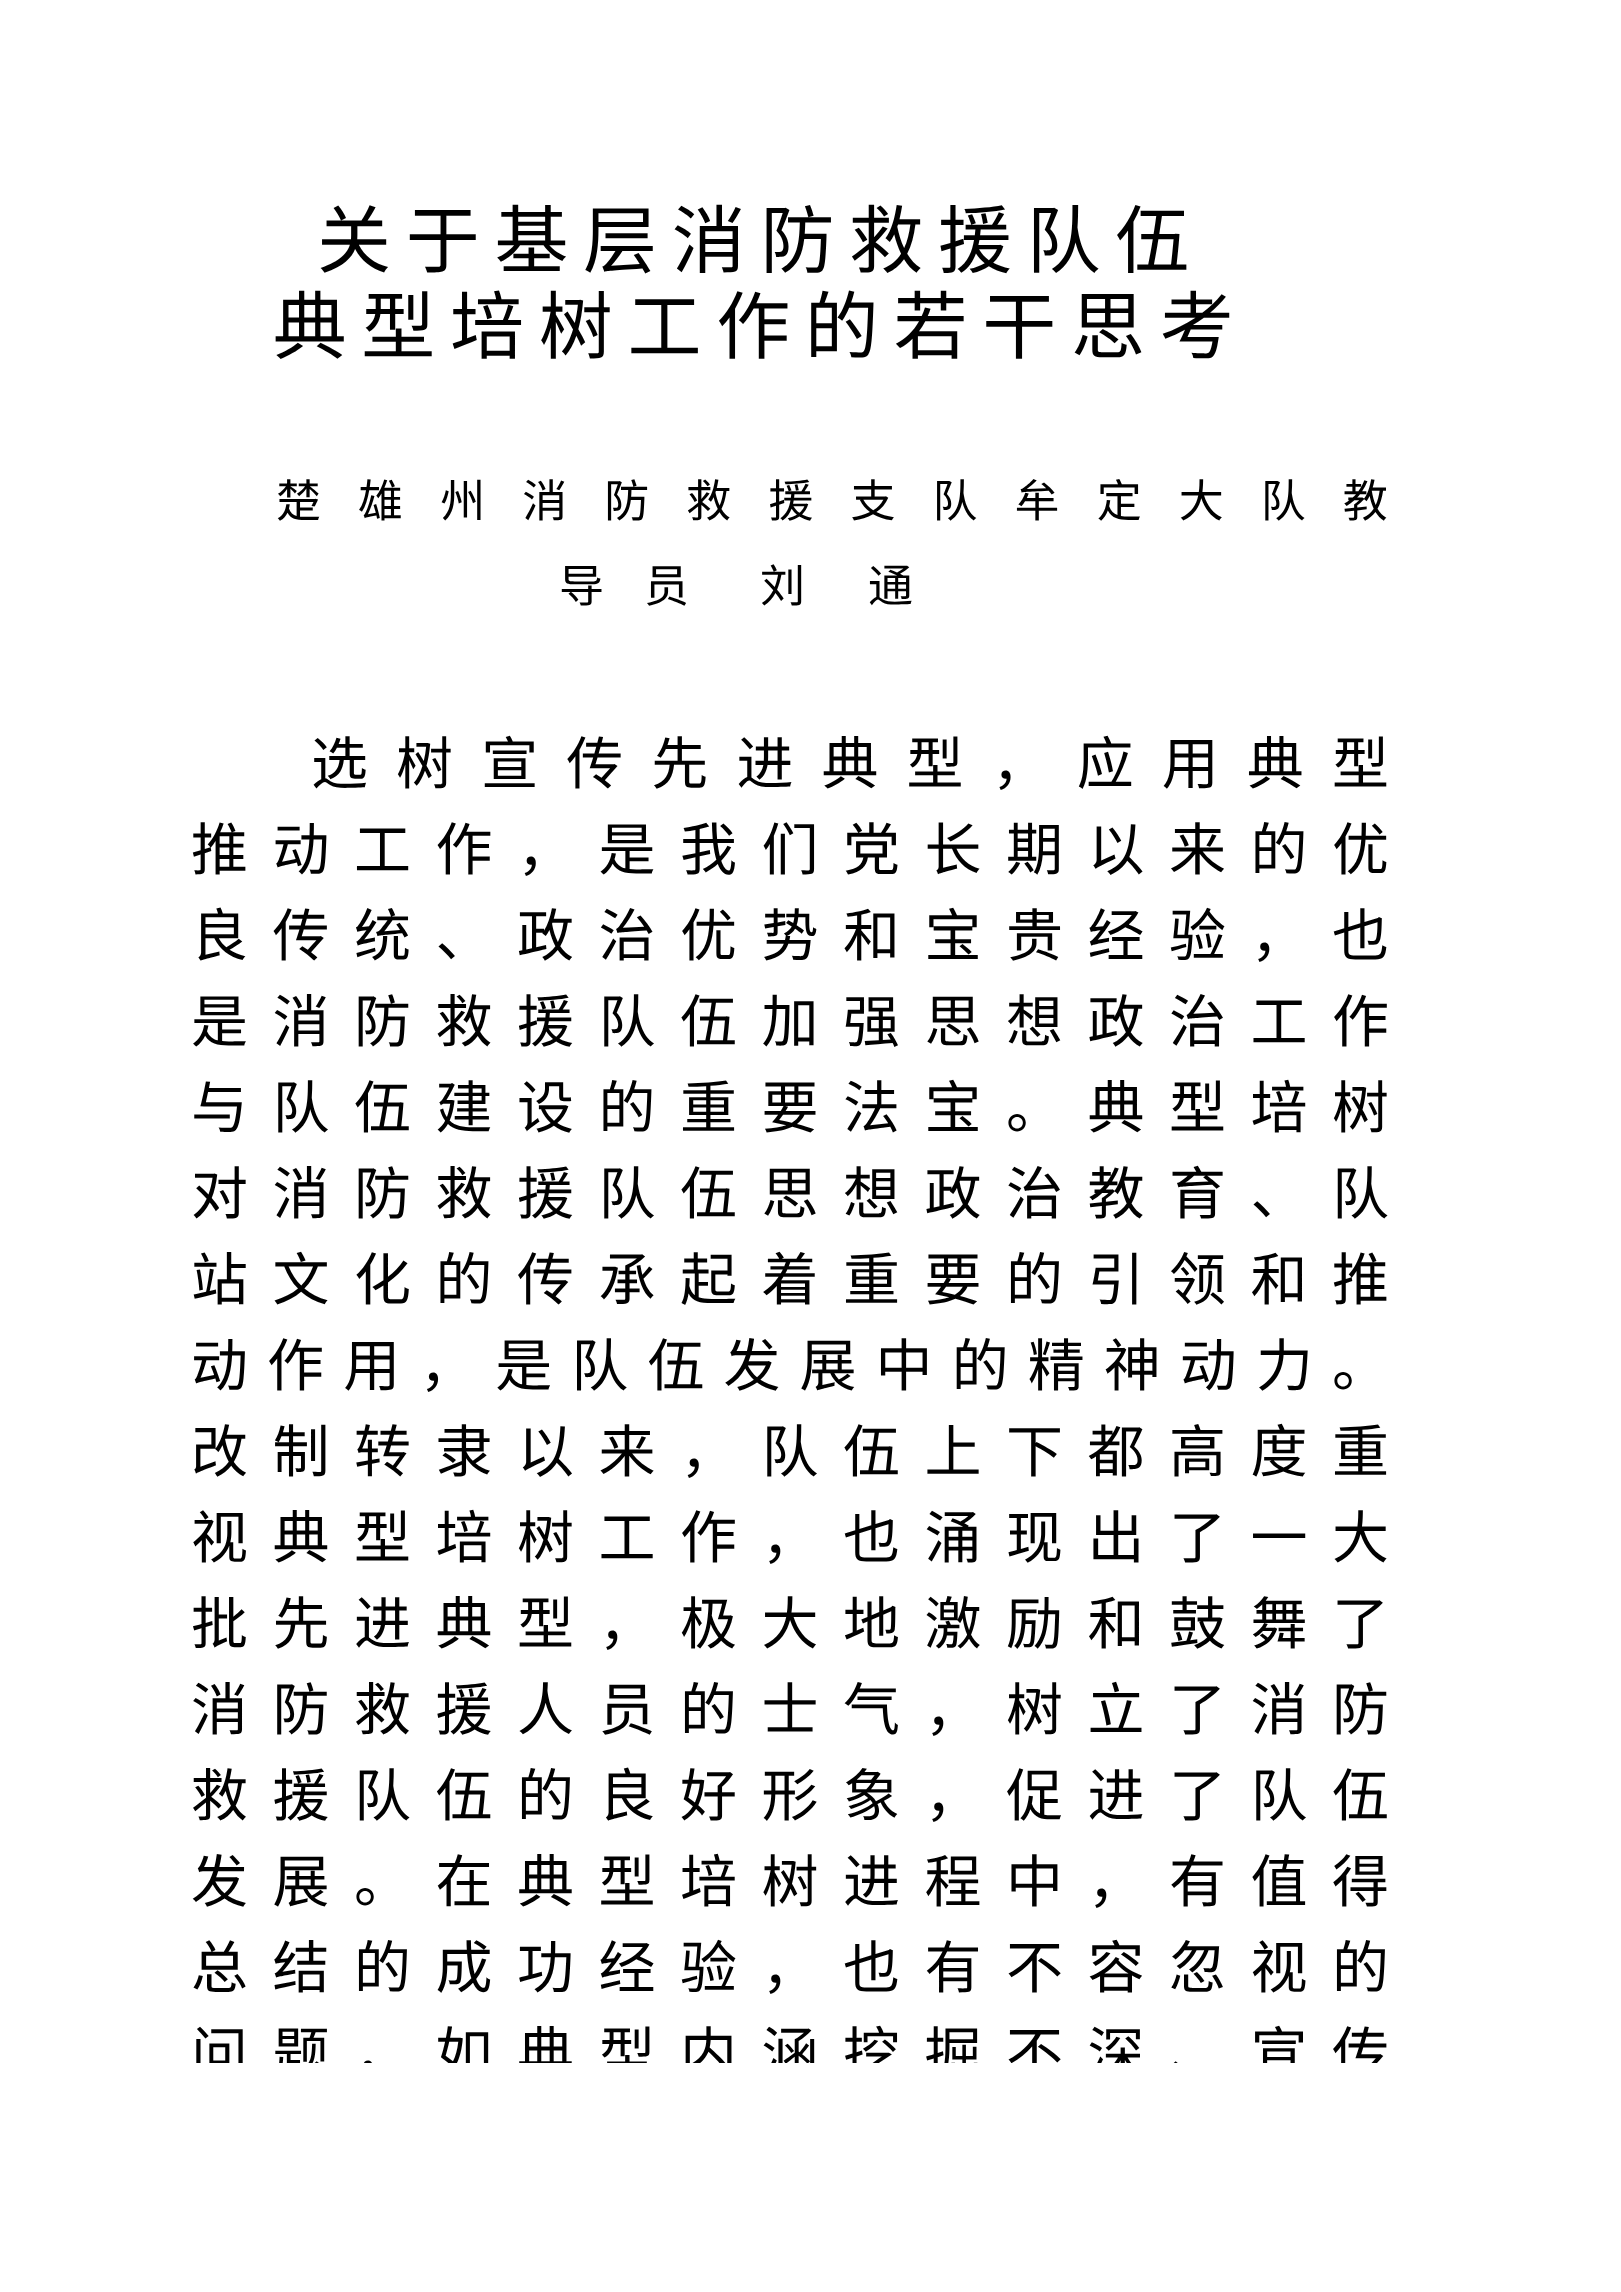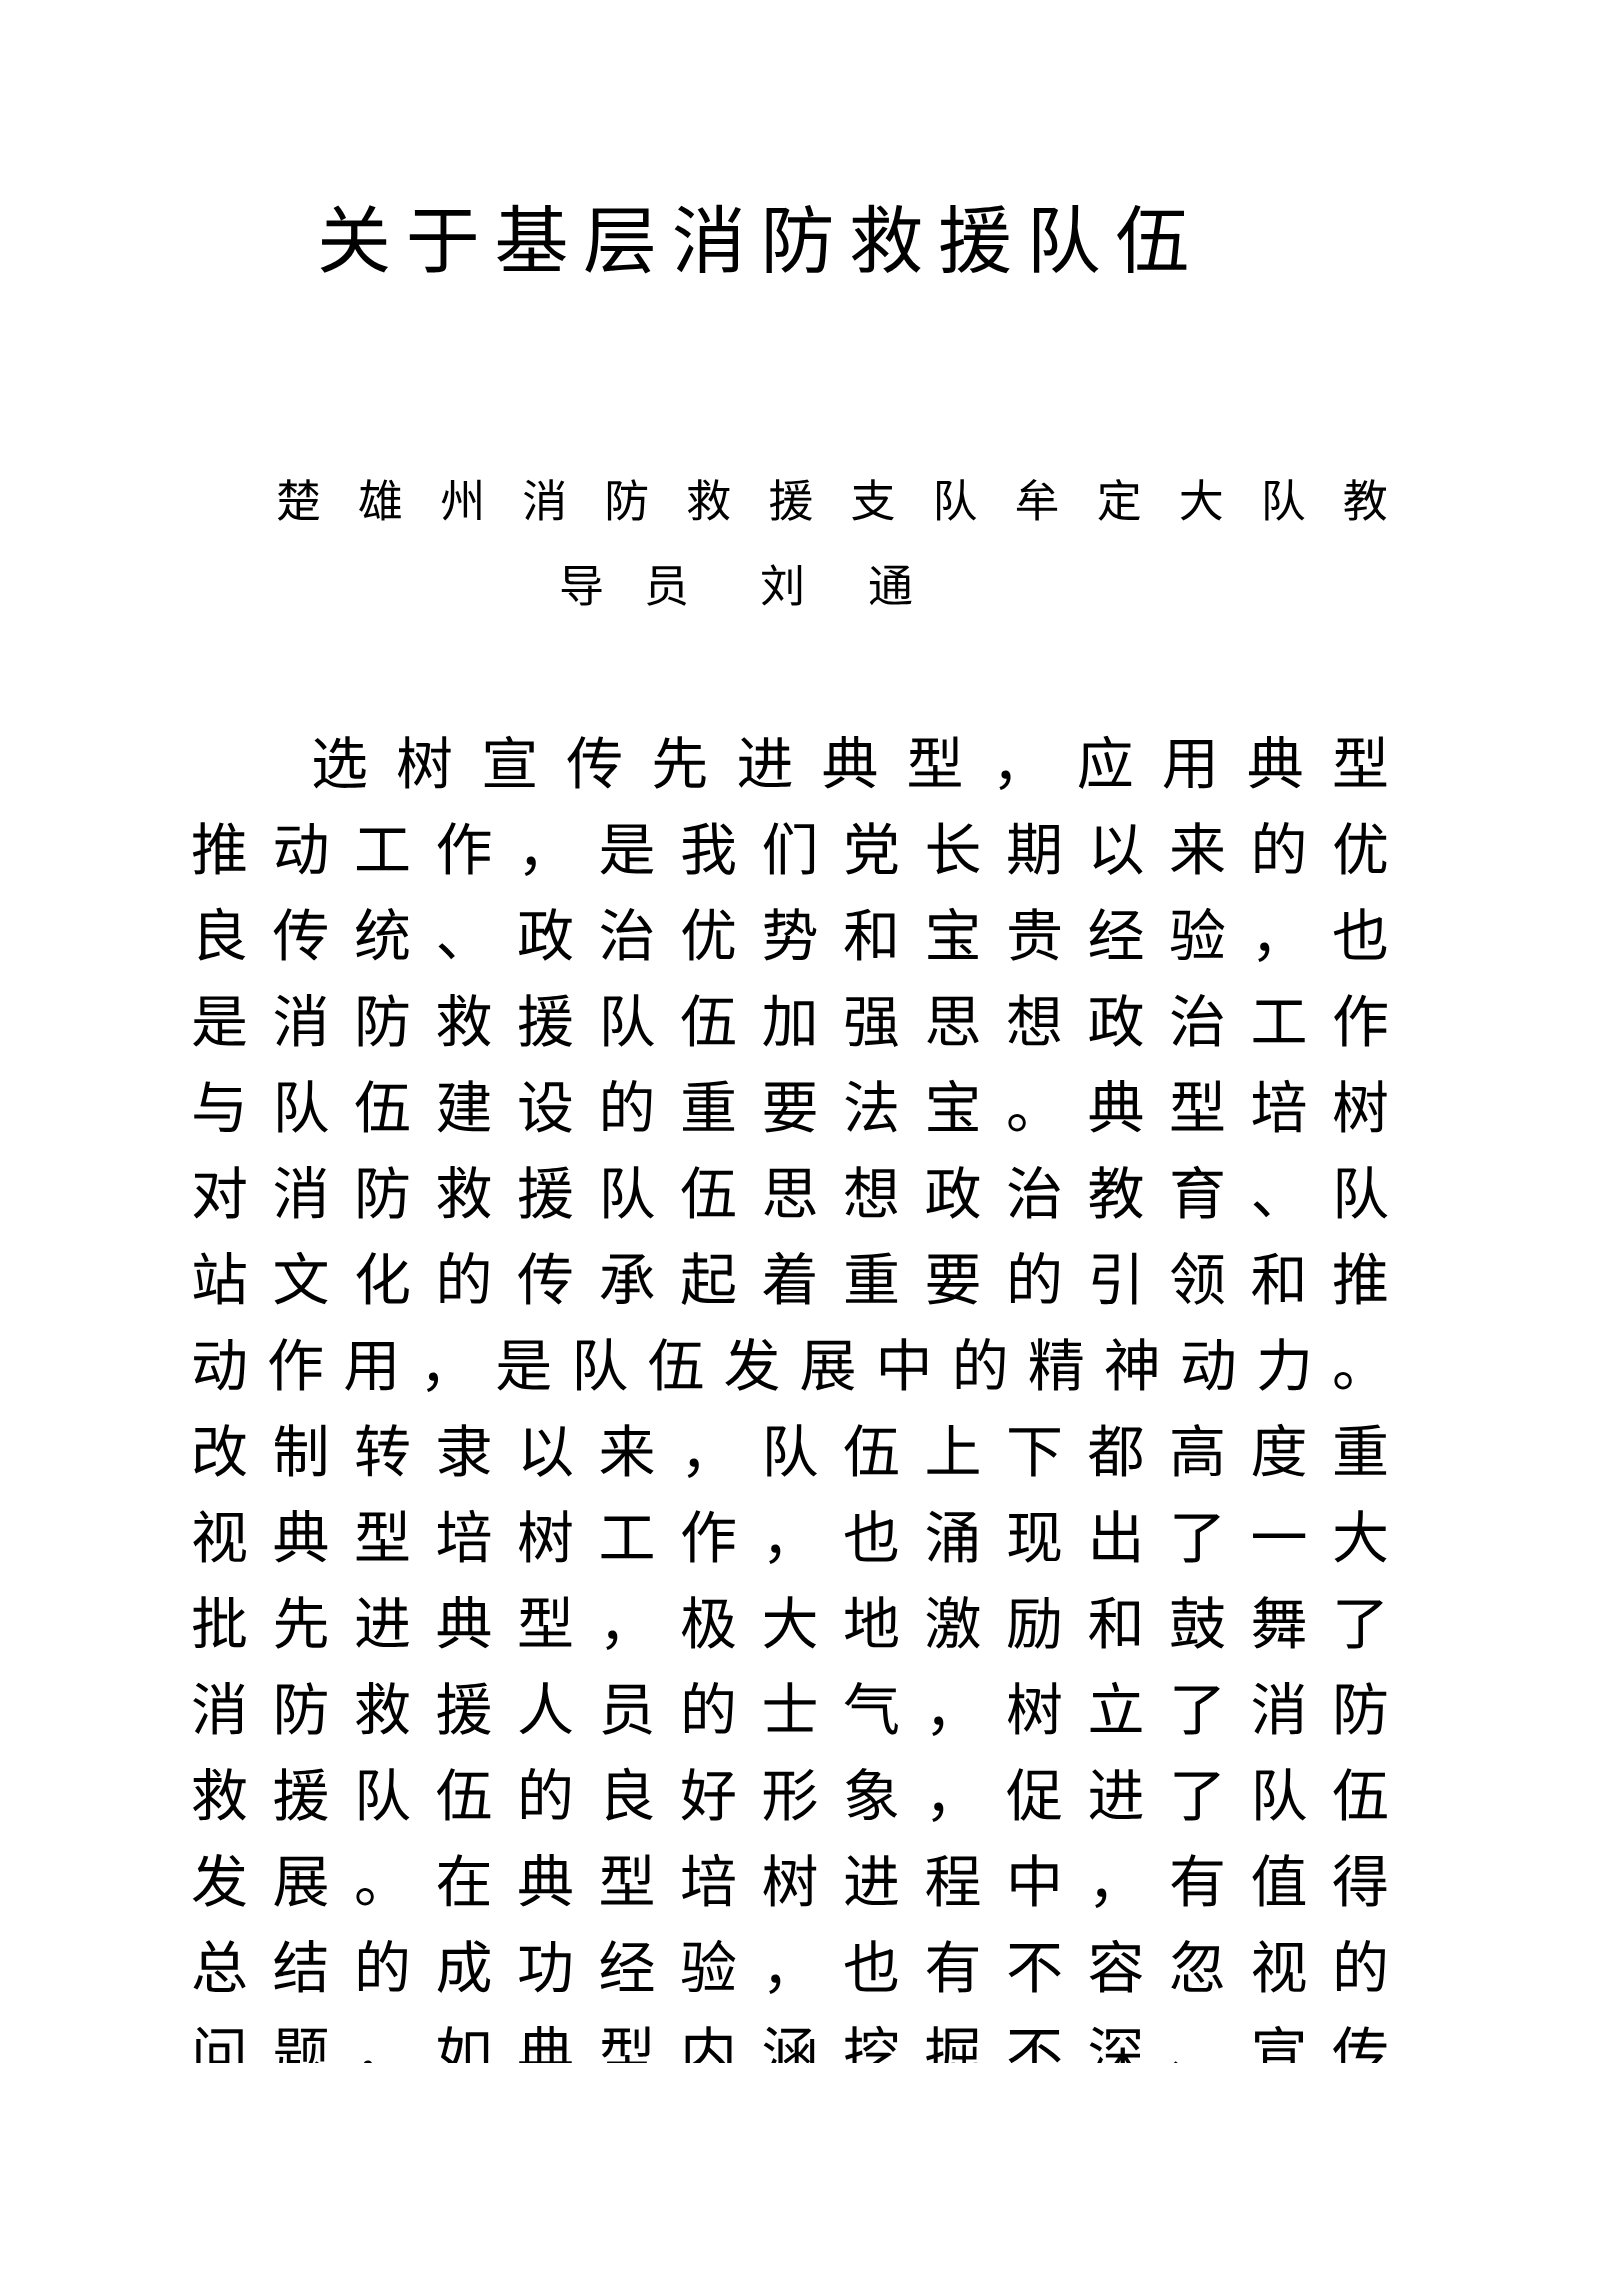--- a/index.html
+++ b/index.html
@@ -101,20 +101,21 @@
     color: #1a1a1a;
   }
 </style>
 </head>
 <body>
 
 <div class="page">
 
   <div class="title-block">
     <div class="title-line">关于基层消防救援队伍</div>
+    <div class="title-line">典型培树工作的若干思考</div>
   </div>
 
   <div class="byline-l1">
       <span>楚</span>
       <span>雄</span>
       <span>州</span>
       <span>消</span>
       <span>防</span>
       <span>救</span>
       <span>援</span>

